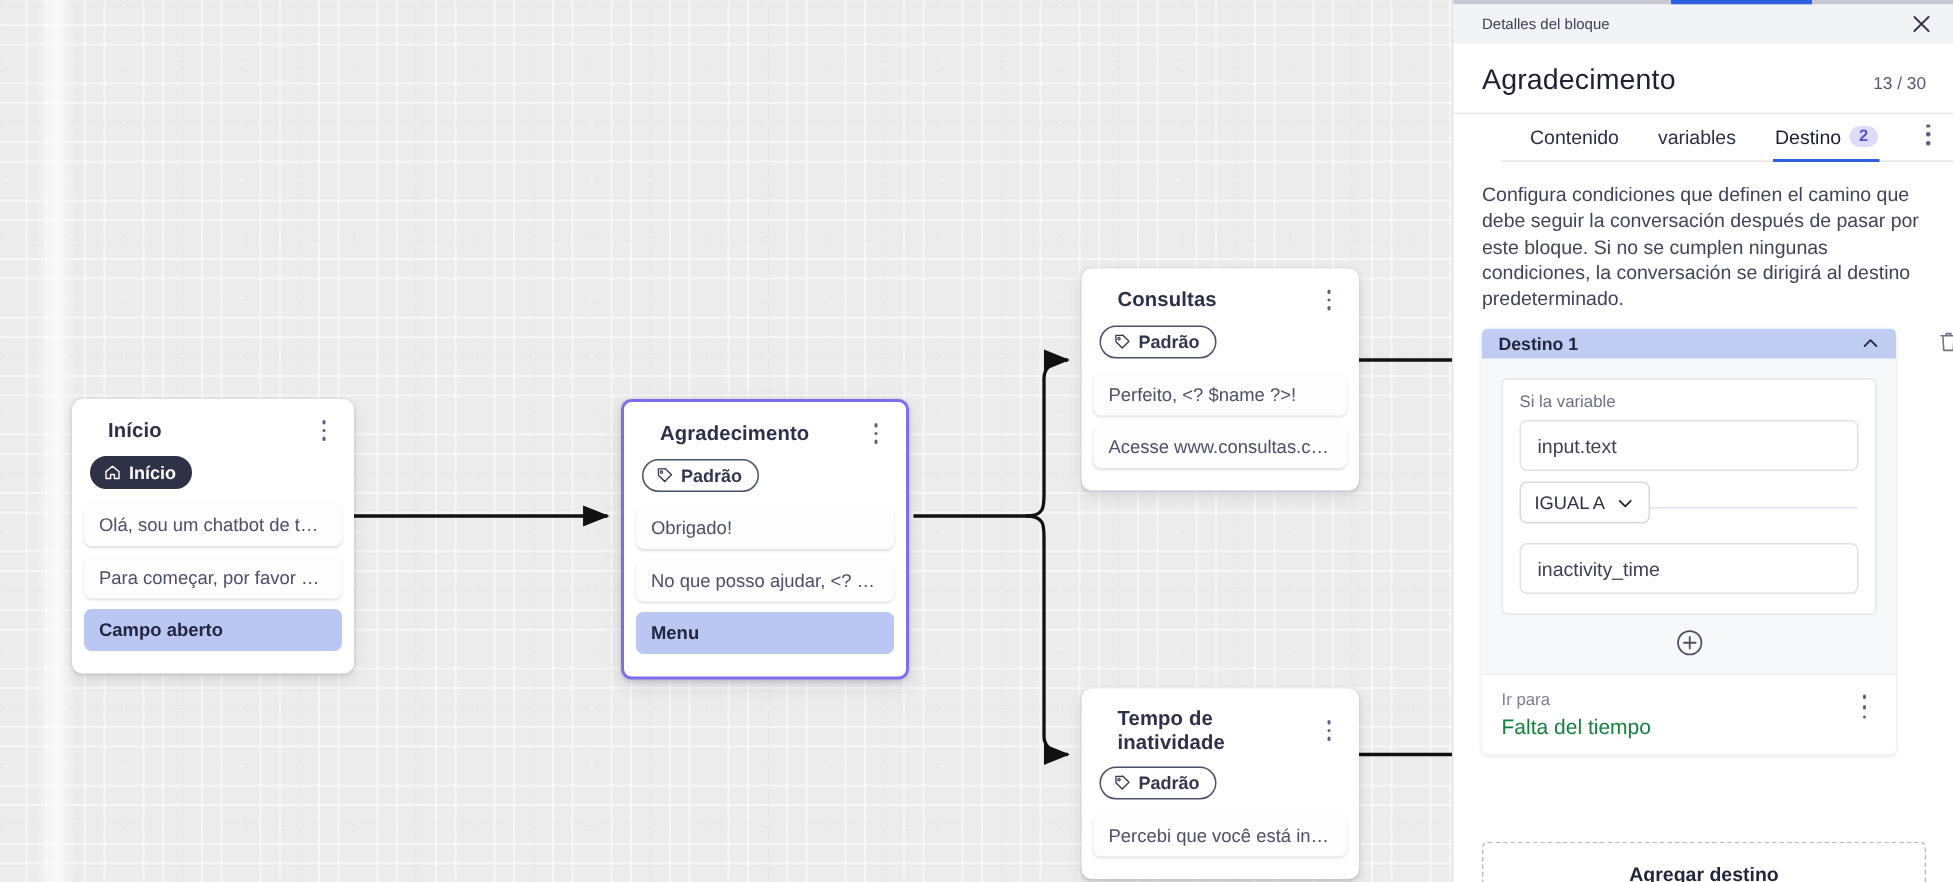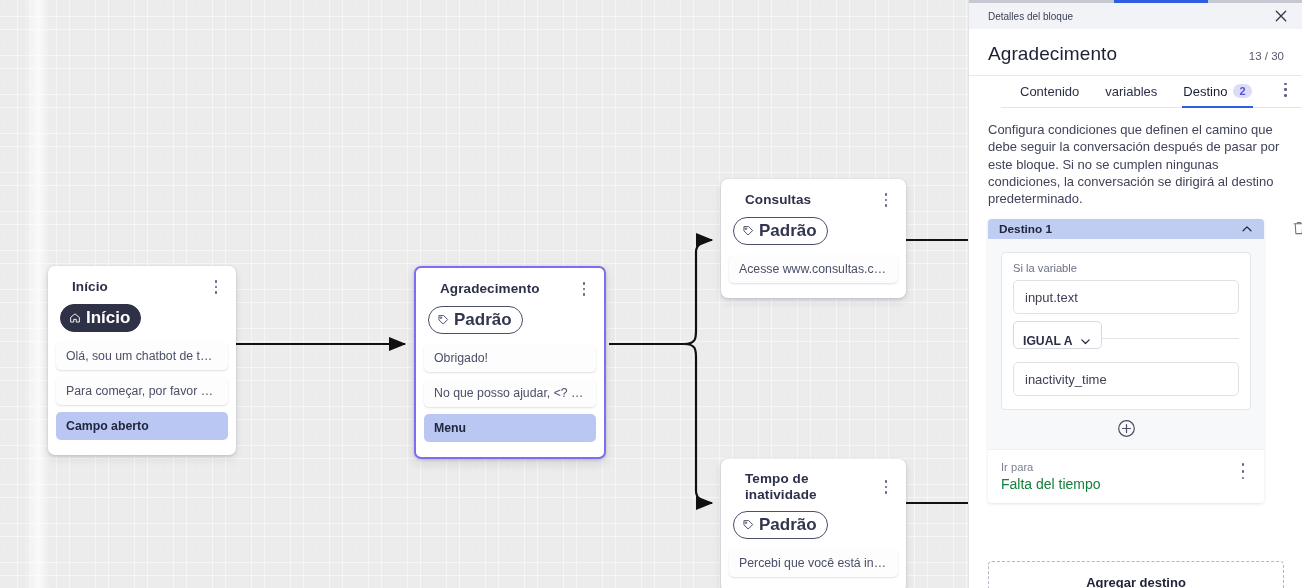--- a/index.html
+++ b/index.html
@@ -60,21 +60,21 @@
     justify-content: space-between; padding: 2px 0; flex: 0 0 auto;
     cursor: pointer;
   }
   .kebab i { width: 2.6px; height: 2.6px; border-radius: 50%; background: #5b5f86; display:block; }
 
   .tag-row { padding: 8px 12px 10px 12px; }
   .tag {
     display: inline-flex; align-items: center; gap: 5px;
     border: 1px solid #4a4f6b; border-radius: 999px;
     padding: 3px 10px 3px 8px;
-    font-size: 17px; color: #32364f; font-weight: 600;
+    font-size: 12px; color: #32364f; font-weight: 600;
     background: transparent;
   }
   .tag.dark {
     background: #2f3247; border-color: #2f3247; color: #ffffff;
   }
   .tag svg { display:block; }
 
   .msg {
     margin: 0 8px 7px 8px;
     background: #fdfdfd;
@@ -206,24 +206,24 @@
     height: 34px; display: flex; align-items: center; padding: 0 11px;
     font-size: 13px; color: #3d4057; background: #fff;
     cursor: text;
   }
   .op-row { position: relative; height: 34px; margin-top: 7px; }
   .op-line {
     position: absolute; left: 0; right: 0; top: 17px; height: 1px; background: #e2e4ea;
   }
   .op-select {
     position: absolute; left: 0; top: 0;
-    display: inline-flex; align-items: flex-end; gap: 7px;
+    display: inline-flex; align-items: center; gap: 7px;
     border: 1px solid #d7d9e0; border-radius: 5px;
     background: #fff; padding: 0 9px; height: 28px;
-    font-size: 12.2px; color: #2b2e45; font-weight: 700;
+    font-size: 12.2px; color: #2b2e45; font-weight: 400;
     cursor: pointer;
   }
   .plus-row { display: flex; justify-content: center; padding: 9px 0 11px 0; }
   .plus-btn { width: 19px; height: 19px; cursor: pointer; }
 
   .goto-card {
     background: #ffffff;
     margin-top: 0;
     padding: 11px 13px 11px 13px;
     display: flex; align-items: flex-start; justify-content: space-between;
@@ -325,20 +325,21 @@
       </div>
       <div class="tag-row">
         <span class="tag">
           <svg width="12" height="12" viewBox="0 0 16 16">
             <path d="M8.6 1.8 L14.2 7.4 L8.2 13.4 L2.6 7.8 L2.6 2.2 L8.2 2.2 Z" fill="none" stroke="#32364f" stroke-width="1.15" stroke-linejoin="round"></path>
             <circle cx="5.3" cy="5.0" r="1.05" fill="none" stroke="#32364f" stroke-width="1.05"></circle>
           </svg>
           <span>Padrão</span>
         </span>
       </div>
+      <div class="msg">Perfeito, &lt;? $name ?&gt;!</div>
       <div class="msg">Acesse www.consultas.com par...</div>
     </div>
 
     <div class="node" style="left:721px; top:459px; width:185px;">
       <div class="node-head">
         <div class="node-title">Tempo de inatividade</div>
         <div class="kebab">
             <i></i>
             <i></i>
             <i></i>

